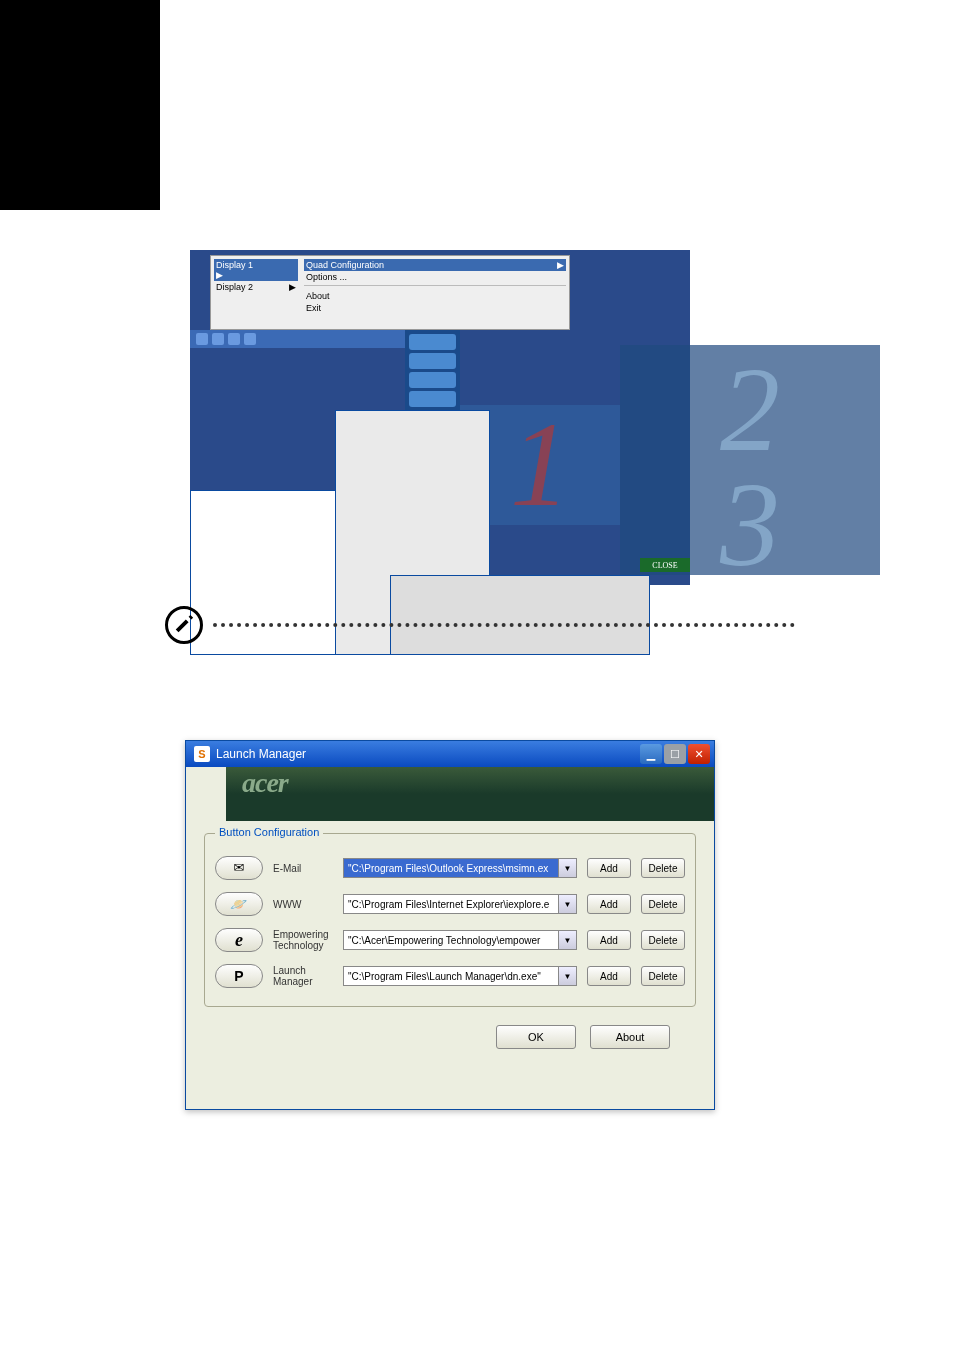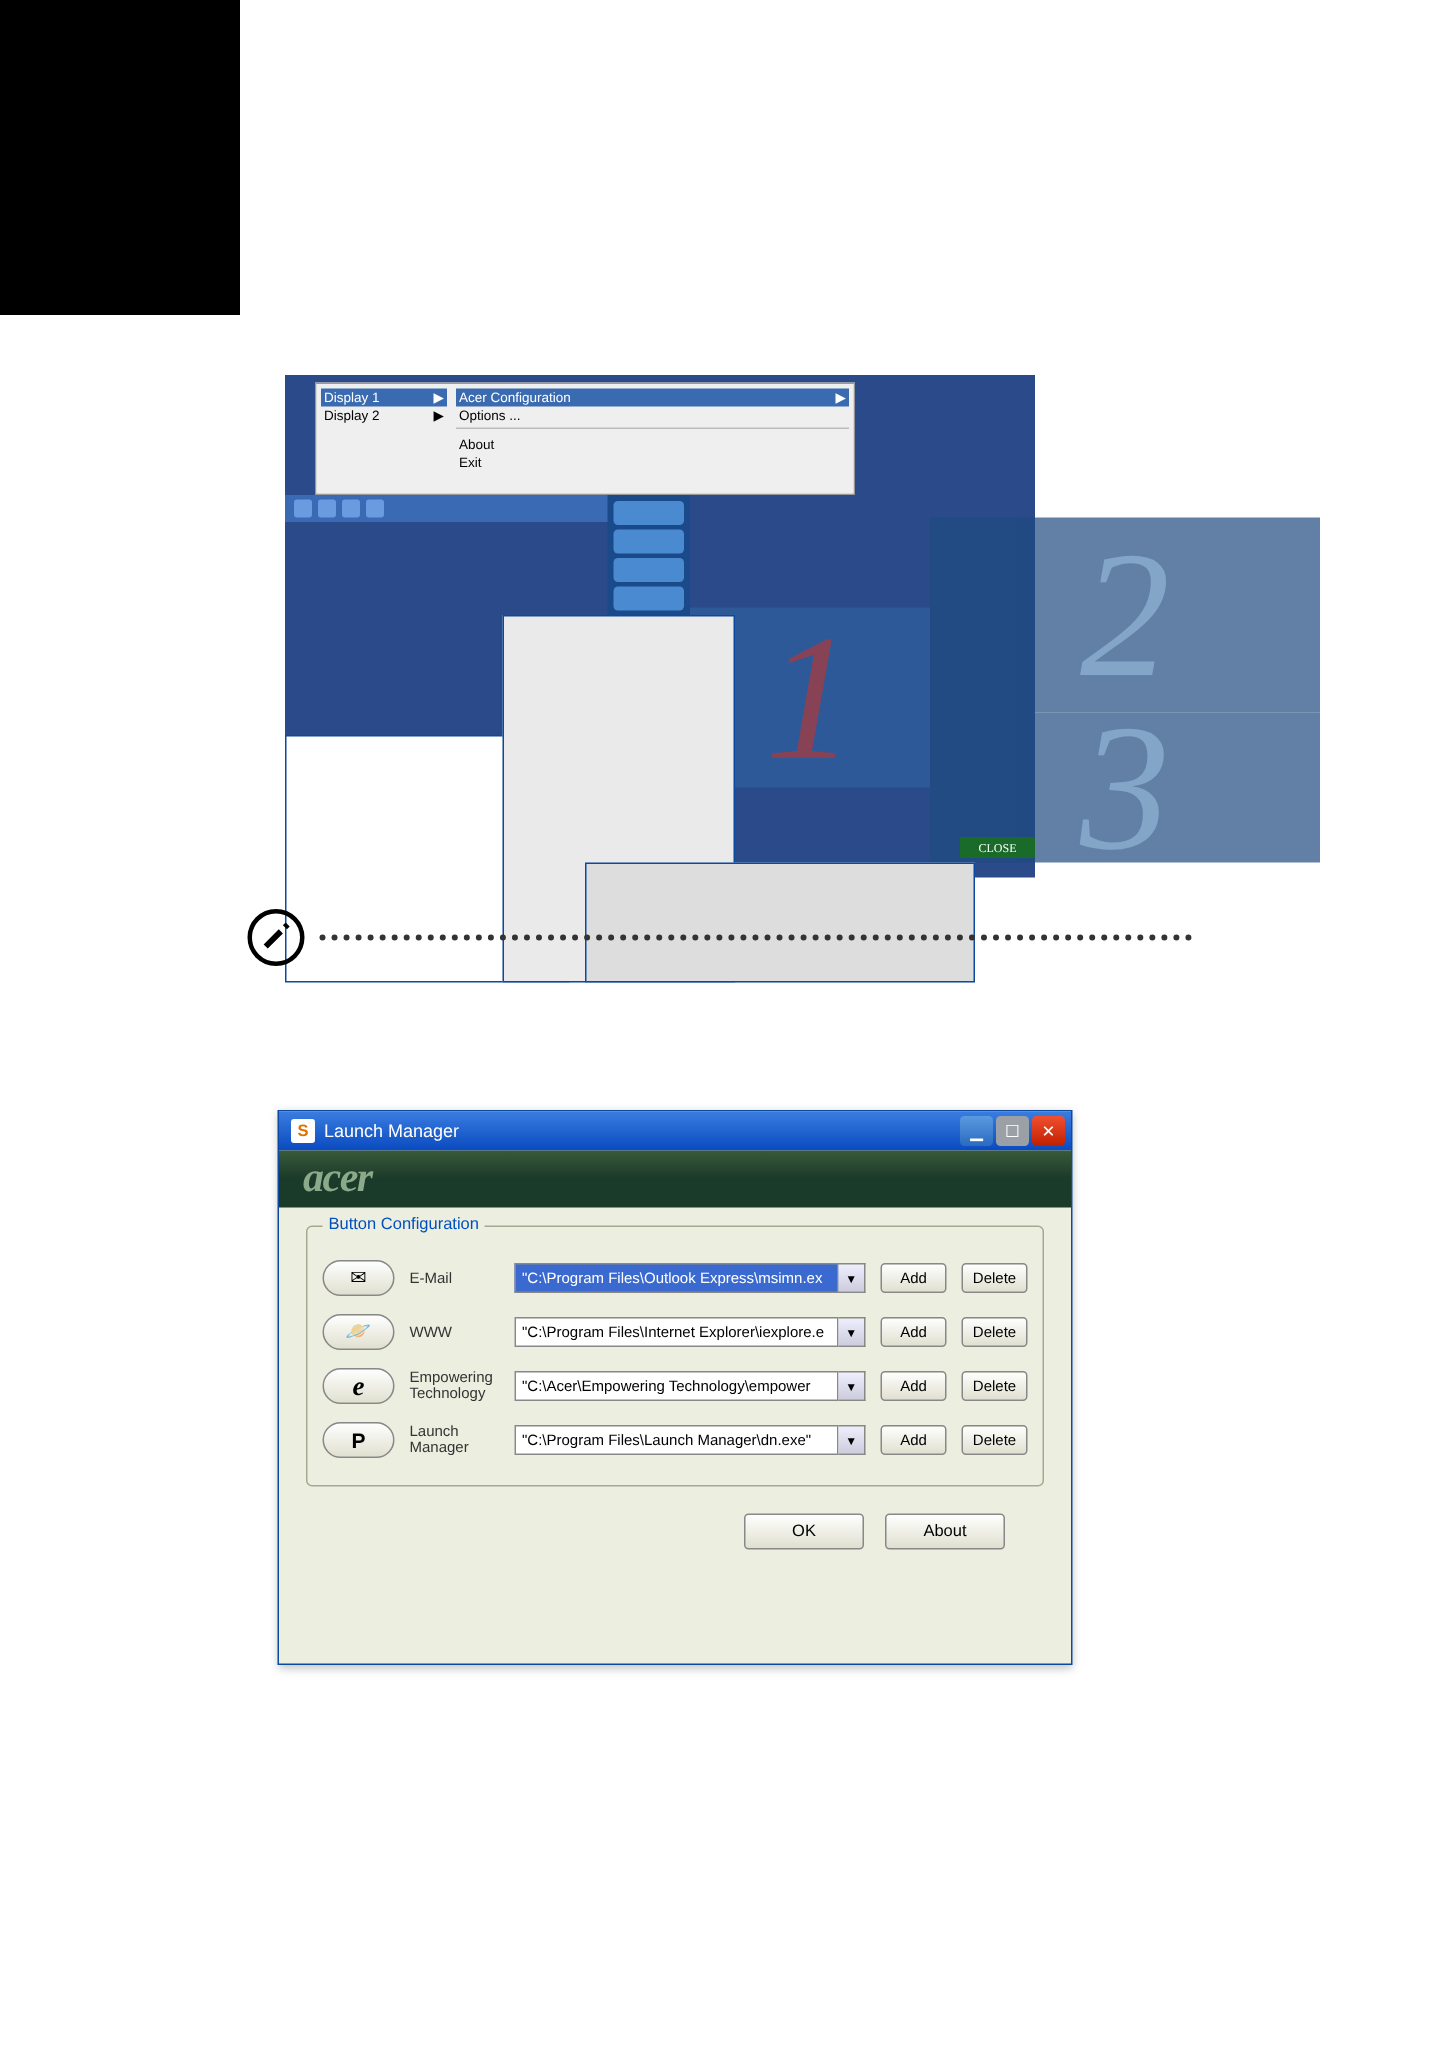--- a/index.html
+++ b/index.html
@@ -8,21 +8,21 @@
     .page-side { position: absolute; left: 0; top: 0; width: 160px; height: 210px; background: #000; }
 
     
     .gridvista { position: absolute; left: 190px; top: 250px; width: 500px; height: 335px; background: #2a4a8a; }
     .gv-menu { position: absolute; left: 20px; top: 5px; width: 360px; height: 75px; background: #e8e8e8; border: 1px solid #999; display: flex; }
     .gv-menu-left { width: 175px; background: #fff; padding: 3px; font-size: 9px; color: #333; }
     .gv-menu-left div { padding: 1px 2px; white-space: nowrap; }
     .gv-menu-left .sel { background: #3a6ab0; color: #fff; }
     .gv-menu-mid { width: 90px; background: #efefef; padding: 3px; font-size: 9px; }
     .gv-menu-mid div { padding: 1px 2px; display:flex; justify-content:space-between; }
-    .gv-menu-mid .hl { background: #3a6ab0; color:#fff; }
+    .gv-menu-mid .hl { background: #3a6ab0; color:#fff;flex-direction:column; }
     .gv-menu-right { flex:1; background: #efefef; padding: 3px; font-size: 9px; }
     .gv-menu-right .hl { background: #3a6ab0; color:#fff; padding:1px 2px; display:flex; justify-content:space-between; }
     .gv-menu-right div { padding:1px 2px; }
     
     .gv-windows { position:absolute; left:0; top:80px; right:0; bottom:0; }
     .gv-taskbar { position:absolute; left:0; top:0; width:220px; height:18px; background:#3b6ab5; display:flex; align-items:center; gap:4px; padding:0 6px;}
     .gv-taskbar span { width:12px; height:12px; background:#6a9ae0; border-radius:2px; display:inline-block;}
     .gv-browser { position:absolute; background:#fff; border:1px solid #0a4aa0; }
     .gv-br1 { left:0; top:160px; width:190px; height:165px; }
     .gv-br2 { left:145px; top:80px; width:155px; height:245px; background:#eaeaea; }
@@ -45,21 +45,21 @@
     .lm-window { position:absolute; left:185px; top:740px; width:530px; height:370px; background:#eceee0; border:1px solid #0a4aa0; box-shadow:0 2px 6px rgba(0,0,0,0.25); }
     .lm-titlebar { height:26px; background: linear-gradient(#3a7de0,#0a4ac0); display:flex; align-items:center; padding:0 4px 0 8px; color:#fff; font-size:12px; }
     .lm-titlebar .tb-icon { width:16px; height:16px; background:#fff; border-radius:2px; margin-right:6px; display:flex; align-items:center; justify-content:center; color:#e07000; font-weight:bold; font-size:11px; }
     .lm-titlebar .tb-title { flex:1; }
     .lm-ctrls { display:flex; gap:2px; }
     .lm-ctrls .wc { width:22px; height:20px; border-radius:3px; display:flex; align-items:center; justify-content:center; color:#fff; font-size:11px; }
     .wc-min { background: linear-gradient(#5a9ae0,#2a6ac0); }
     .wc-max { background: #9aa0a6; }
     .wc-close { background: linear-gradient(#f05030,#c02000); }
     
-    .lm-brand { height:38px; background: linear-gradient(#3a5a3a,#1a3a2a,#1a3a2a); display:flex; align-items:center; padding-left:16px; }
+    .lm-brand { height:54px; background: linear-gradient(#3a5a3a,#1a3a2a,#1a3a2a); display:flex; padding-left:16px;margin-left:40px; }
     .lm-brand .acer { font-family: Georgia, serif; font-style:italic; font-size:28px; font-weight:bold; color:#8aaa8a; letter-spacing:-1px; }
     
     .lm-body { padding: 12px 18px; }
     .lm-inner { border:1px solid #a8a890; border-radius:4px; padding:10px 10px 18px 10px; background:#eceee0; position:relative; }
     .lm-section-label { position:absolute; left:10px; top:-8px; background:#eceee0; padding:0 4px; color:#0050c0; font-size:11px; }
     
     .lm-row { display:flex; align-items:center; gap:10px; margin-top:12px; }
     .lm-btn-icon { width:48px; height:24px; border:1px solid #888; border-radius:12px; background: linear-gradient(#fefefe,#e0e0d0); display:flex; align-items:center; justify-content:center; font-size:13px; font-family: Georgia, serif; font-style:italic; }
     .lm-label { width:60px; font-size:10px; color:#333; line-height:1.1; }
     .lm-combo { flex:1; min-width:0; display:flex; }
@@ -89,21 +89,21 @@
           <span>Display 1</span>
           <span>▶</span>
         </div>
       <div>
           <span>Display 2</span>
           <span>▶</span>
         </div>
     </div>
     <div class="gv-menu-right">
       <div class="hl">
-          <span>Acer Configuration</span>
+          <span>Quad Configuration</span>
           <span>▶</span>
         </div>
       <div>Options ...</div>
       <div style="border-top:1px solid #bbb; margin:2px 0;"></div>
       <div>About</div>
       <div>Exit</div>
     </div>
   </div>
 
   <div class="gv-windows">

